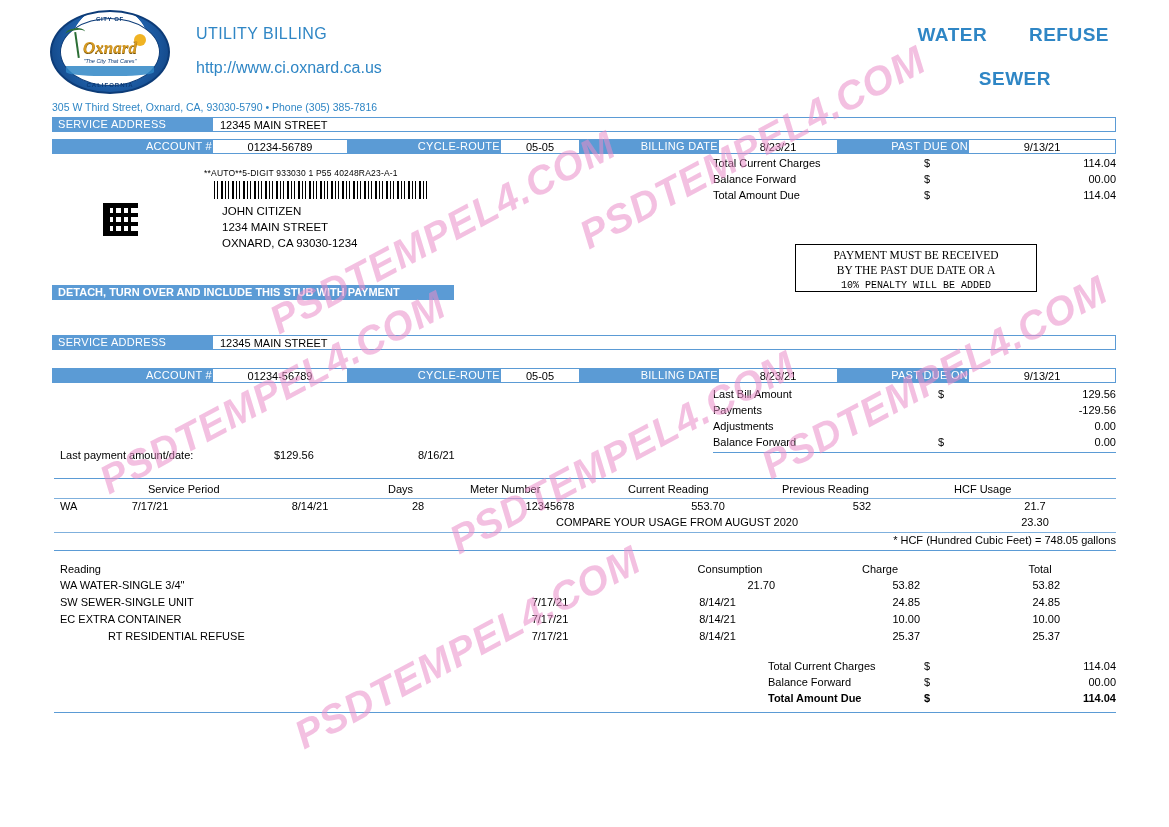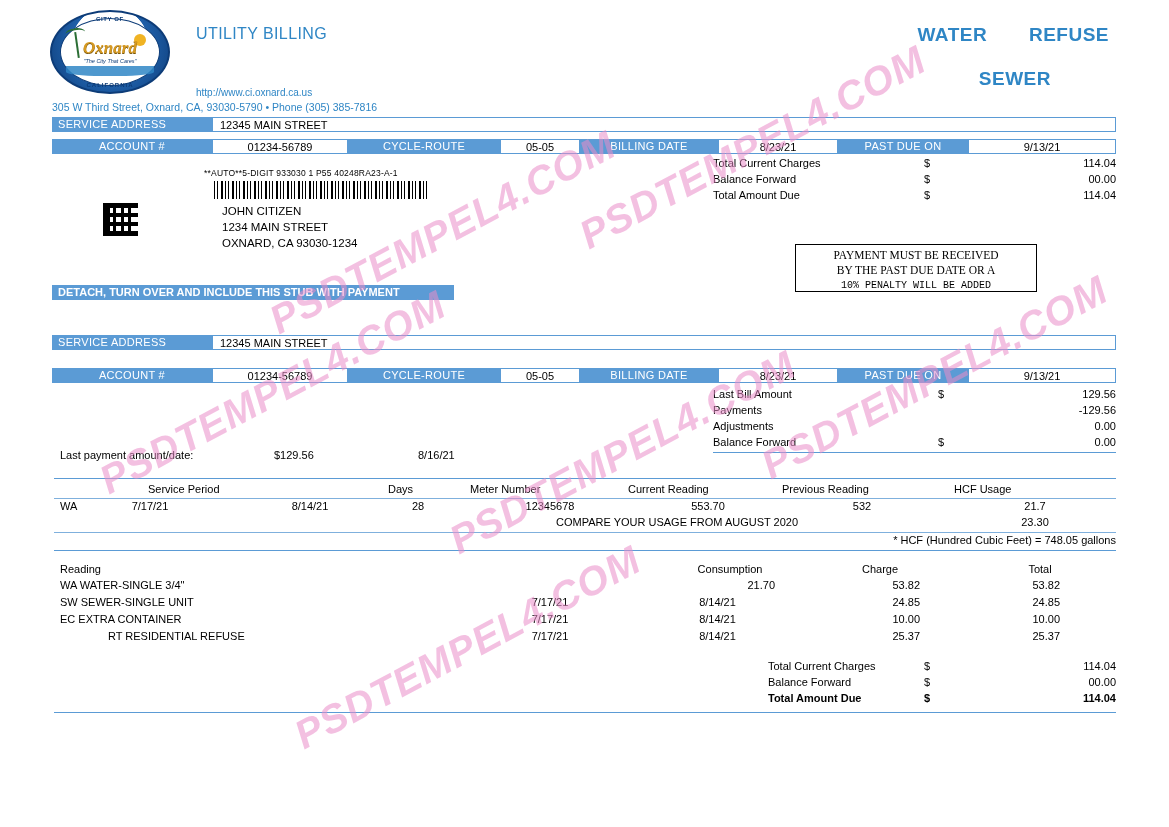--- a/index.html
+++ b/index.html
@@ -124,23 +124,22 @@
   .utility-title {
     position: absolute;
     left: 196px; top: 25px;
     font-size: 16px;
     color: #2f86c5;
     letter-spacing: .4px;
   }
   .utility-url {
     position: absolute;
     left: 196px; top: 59px;
-    font-size: 10px;
+    font-size: 16px;
     color: #2f86c5;
-    margin-top: 28px;
   }
   .addr-line {
     position: absolute;
     left: 52px; top: 101px;
     font-size: 10.5px;
     color: #2f86c5;
   }
   .svc-words {
     position: absolute;
     right: 60px; top: 24px;
@@ -164,21 +163,21 @@
     position: absolute;
     background: #5b9bd5;
     color: #ffffff;
     font-size: 11px;
     font-weight: normal;
     letter-spacing: .3px;
     height: 15px;
     line-height: 15px;
     box-sizing: border-box;
   }
-  .bluebar.center { text-align: center; }
+  .bluebar.center { text-align: right; }
   .bluebar.left   { text-align: left; padding-left: 6px; }
 
   .boxline {
     position: absolute;
     border: 1px solid #5b9bd5;
     box-sizing: border-box;
     height: 15px;
   }
   .fieldtext {
     position: absolute;

